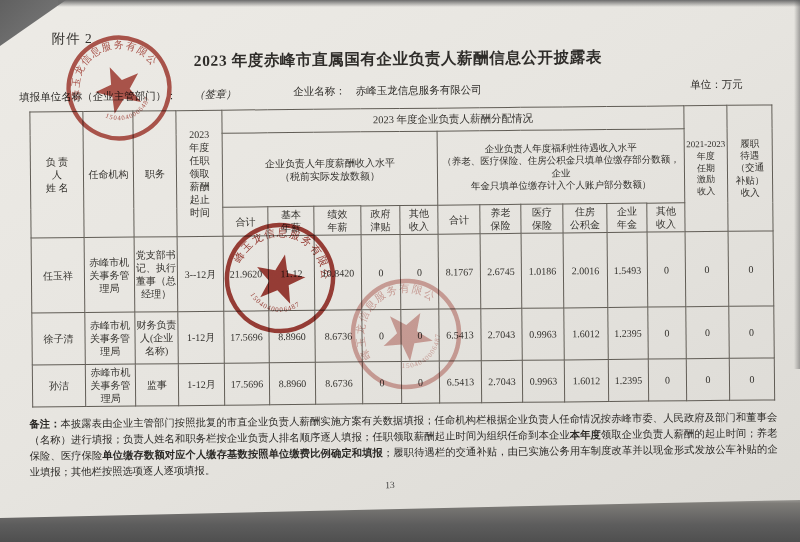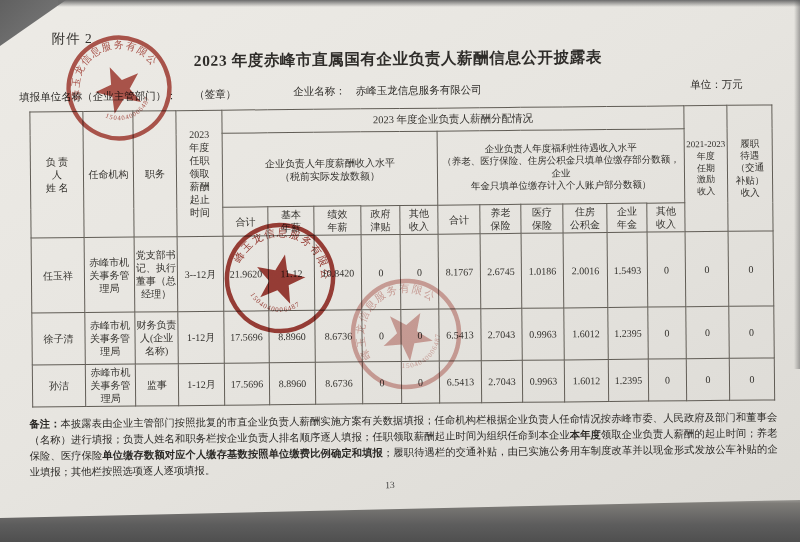--- a/index.html
+++ b/index.html
@@ -26,21 +26,21 @@
     clip-path:polygon(0 22px,100% 4px,100% 100%,0 100%);
     background:linear-gradient(to bottom,#b5b3ae 0%,#7e7c78 16%,#5d5d5d 62%,#4f4f4f 100%);}
   .sheet{position:absolute;inset:0;transform:rotate(-0.55deg);
     transform-origin:400px 280px;color:#2f2d2a;}
 
   .attachment{position:absolute;left:54px;top:27px;font-size:13.5px;letter-spacing:1px;}
   .title{position:absolute;left:0;top:49px;width:100%;text-align:center;
     font-size:15.5px;font-weight:bold;letter-spacing:.6px;}
   .meta{position:absolute;font-size:10.5px;white-space:nowrap;}
   .m-filer{left:21px;top:87px;}
-  .m-seal{left:196px;top:86px;}
+  .m-seal{left:196px;top:86px;font-style:italic;}
   .m-company{left:295px;top:84px;}
   .m-company b{font-weight:normal;margin-left:10px;}
   .m-unit{left:692px;top:81px;}
 
   table.disclosure{position:absolute;left:31px;top:108px;width:734px;
     border-collapse:collapse;table-layout:fixed;font-size:10px;color:#34322e;}
   .disclosure td{border:1px solid #615d56;text-align:center;vertical-align:middle;
     padding:1px;line-height:1.3;overflow:hidden;word-break:break-all;}
   .pre{white-space:pre-line;}
   .small{font-size:9px;line-height:1.35;}

